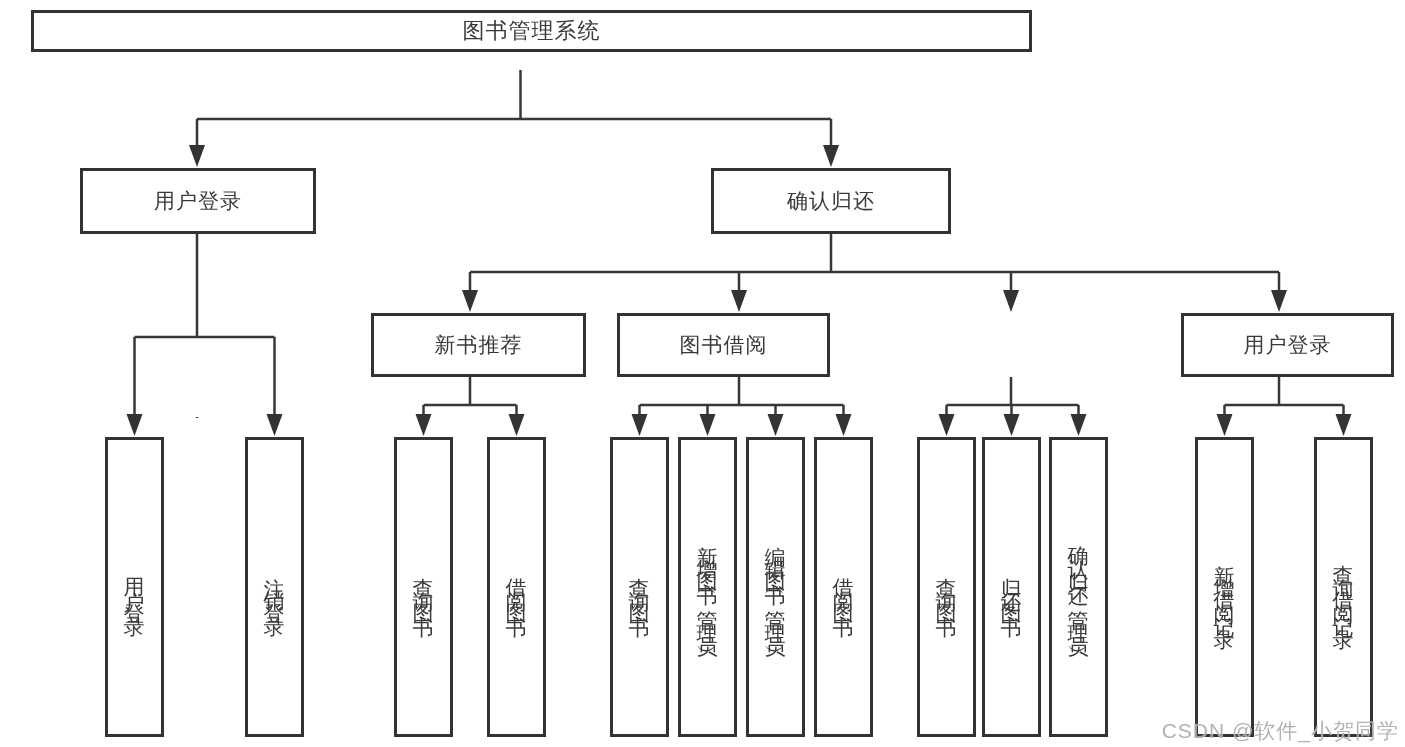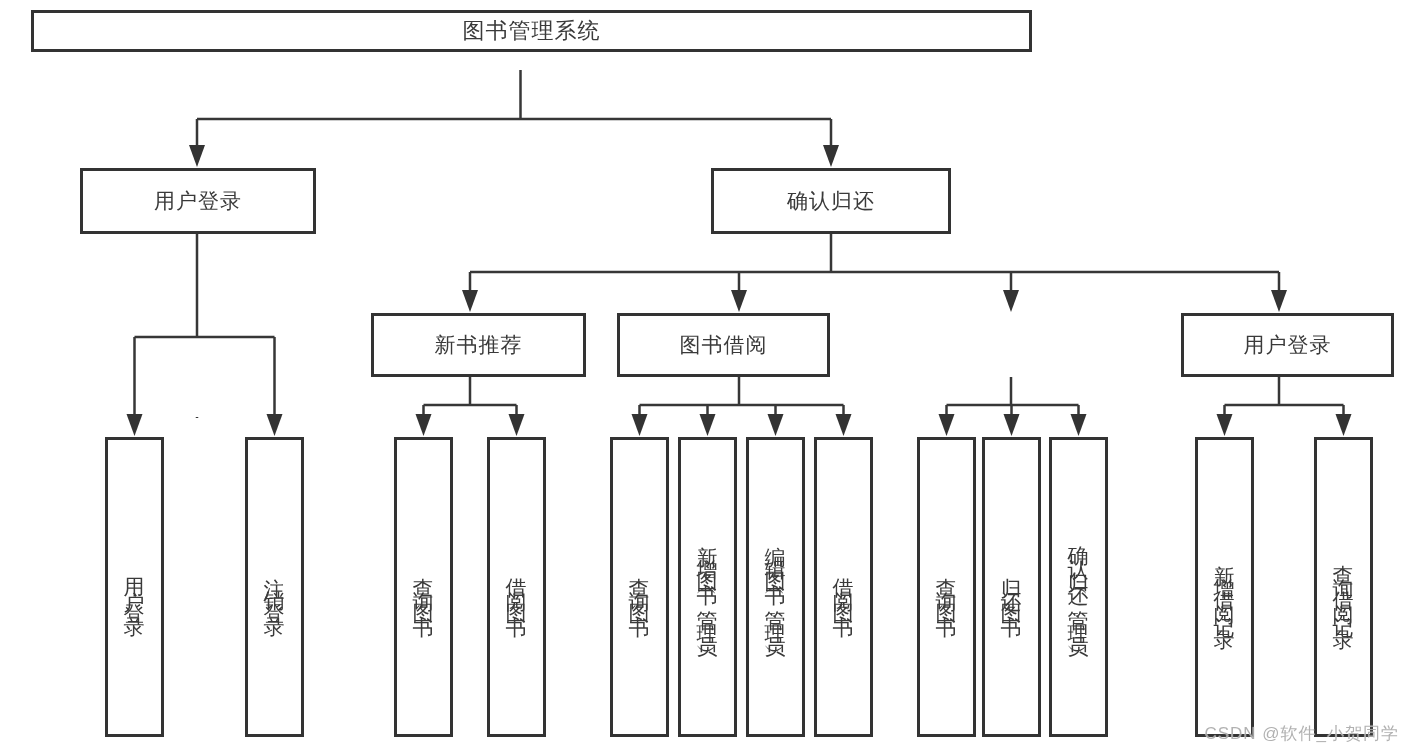--- a/index.html
+++ b/index.html
@@ -56,21 +56,21 @@
     text-orientation: mixed;
     font-size: 21px;
     letter-spacing: 13px;
     line-height: 1;
     white-space: nowrap;
   }
   .watermark {
     position: absolute;
     right: 6px;
     bottom: 2px;
-    font-size: 17px;
+    font-size: 21px;
     color: #ababab;
     letter-spacing: 1px;
     opacity: 0.92;
     text-shadow: 0 0 1px #ffffff;
     white-space: nowrap;
   }
 </style>
 </head>
 <body>
 

